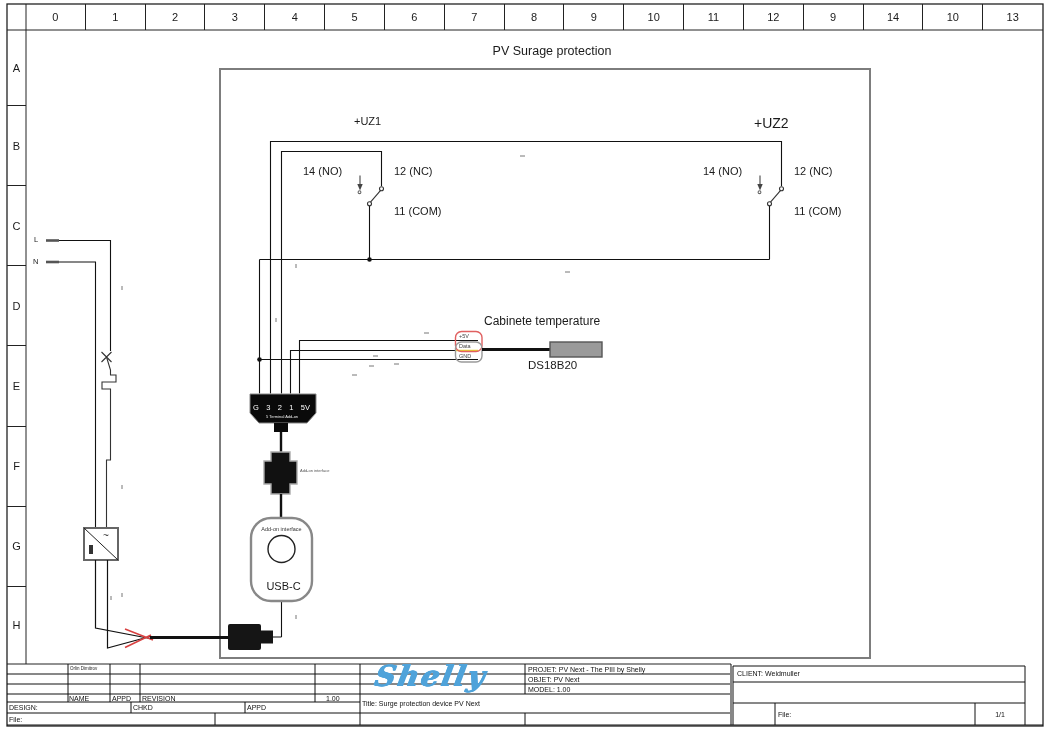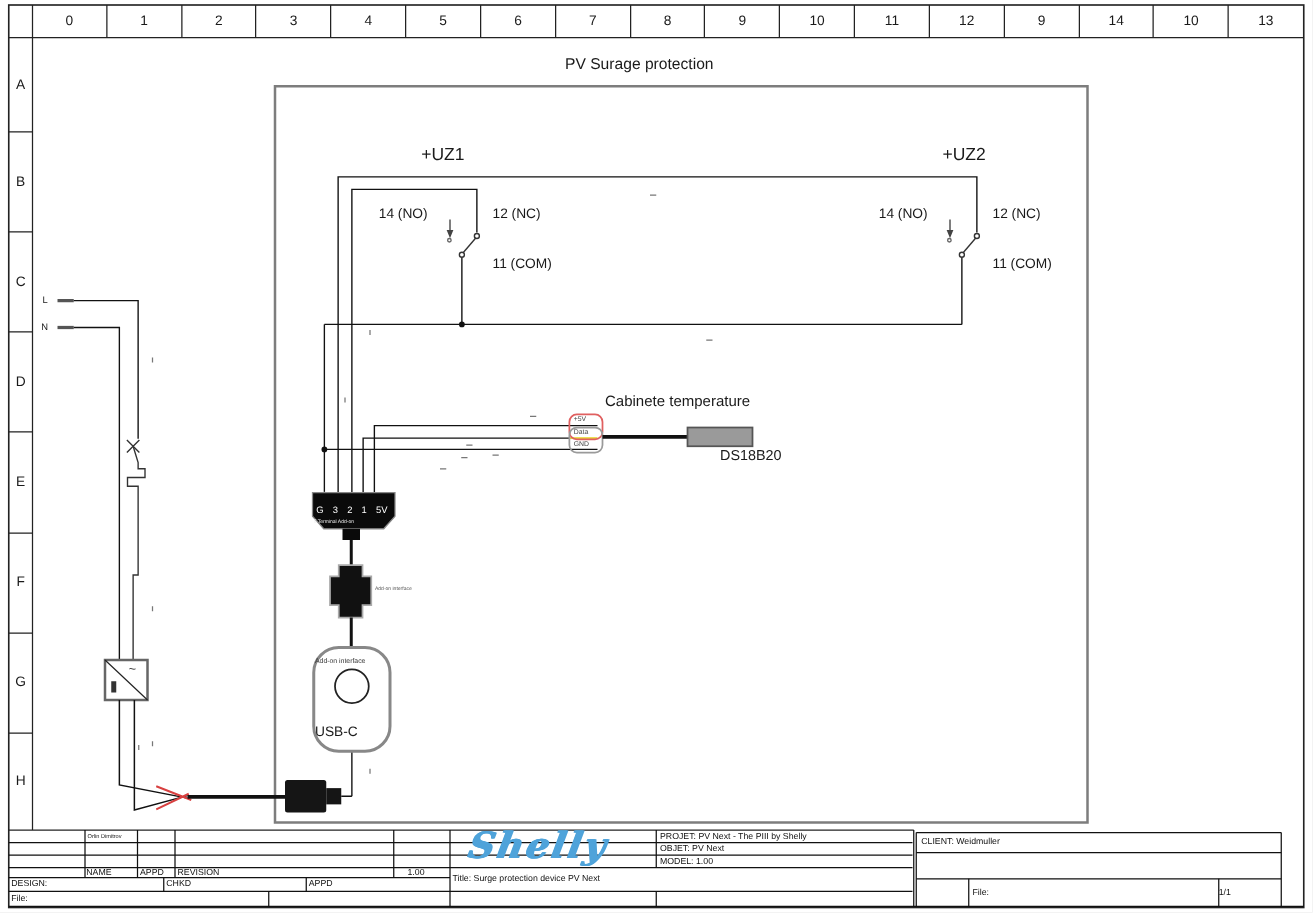--- a/index.html
+++ b/index.html
@@ -1,19 +1,19 @@
 <!DOCTYPE html>
 <html><head>
 <meta charset="utf-8">
 <style>
   html,body{margin:0;padding:0;background:#e9e9e9}
   #page{position:relative;width:1050px;height:730px;background:#ffffff;
         font-family:"Liberation Sans",sans-serif;color:#1a1a1a;overflow:hidden}
   .lbl{position:absolute;white-space:nowrap;line-height:1}
-  .c{}
+  .c{text-align:center}
   svg{position:absolute;left:0;top:0}
   #colruler{position:absolute;left:26px;top:4px;width:1016px;height:26px;display:flex}
   #colruler>div{flex:1;display:flex;align-items:center;justify-content:center;
     font-size:11px;border-left:1px solid #222}
   #colruler>div:first-child{border-left:none}
   #rowruler{position:absolute;left:7px;top:30px;width:19px;height:634px;
     display:flex;flex-direction:column}
   #rowruler>div{display:flex;align-items:center;justify-content:center;
     font-size:11px;border-top:1px solid #222}
   #rowruler>div:first-child{border-top:none}
@@ -165,32 +165,32 @@
     <div style="height:80px">G</div>
     <div style="height:78px">H</div>
   </div>
 
   <div class="lbl c" style="left:452px;top:45px;width:200px;font-size:12.5px">PV Surage protection</div>
 
   <div class="lbl" style="left:34px;top:236px;font-size:7.5px">L</div>
   <div class="lbl" style="left:33px;top:258px;font-size:7.5px">N</div>
   <div class="lbl" style="left:103px;top:531px;font-size:10px;color:#333">~</div>
 
-  <div class="lbl" style="left:337px;top:116px;font-size:14px">+UZ1</div>
+  <div class="lbl" style="left:354px;top:116px;font-size:11px">+UZ1</div>
   <div class="lbl" style="left:303px;top:166px;font-size:11px">14 (NO)</div>
   <div class="lbl" style="left:394px;top:166px;font-size:11px">12 (NC)</div>
   <div class="lbl" style="left:394px;top:206px;font-size:11px">11 (COM)</div>
 
   <div class="lbl" style="left:754px;top:116px;font-size:14px">+UZ2</div>
   <div class="lbl" style="left:703px;top:166px;font-size:11px">14 (NO)</div>
   <div class="lbl" style="left:794px;top:166px;font-size:11px">12 (NC)</div>
   <div class="lbl" style="left:794px;top:206px;font-size:11px">11 (COM)</div>
 
   <div class="lbl" style="left:484px;top:315px;font-size:12px">Cabinete temperature</div>
-  <div class="lbl" style="left:576px;top:360px;font-size:11.5px">DS18B20</div>
+  <div class="lbl" style="left:528px;top:360px;font-size:11.5px">DS18B20</div>
   <div class="lbl" style="left:459px;top:333.5px;font-size:5.5px;color:#444">+5V</div>
   <div class="lbl" style="left:459px;top:343.5px;font-size:5.5px;color:#444">Data</div>
   <div class="lbl" style="left:459px;top:353.5px;font-size:5.5px;color:#444">GND</div>
 
   <div class="lbl flexrow" style="left:253px;top:404px;width:57px;font-size:7.5px;color:#fff">
     <span>G</span>
       <span>3</span>
       <span>2</span>
       <span>1</span>
       <span>5V</span>

